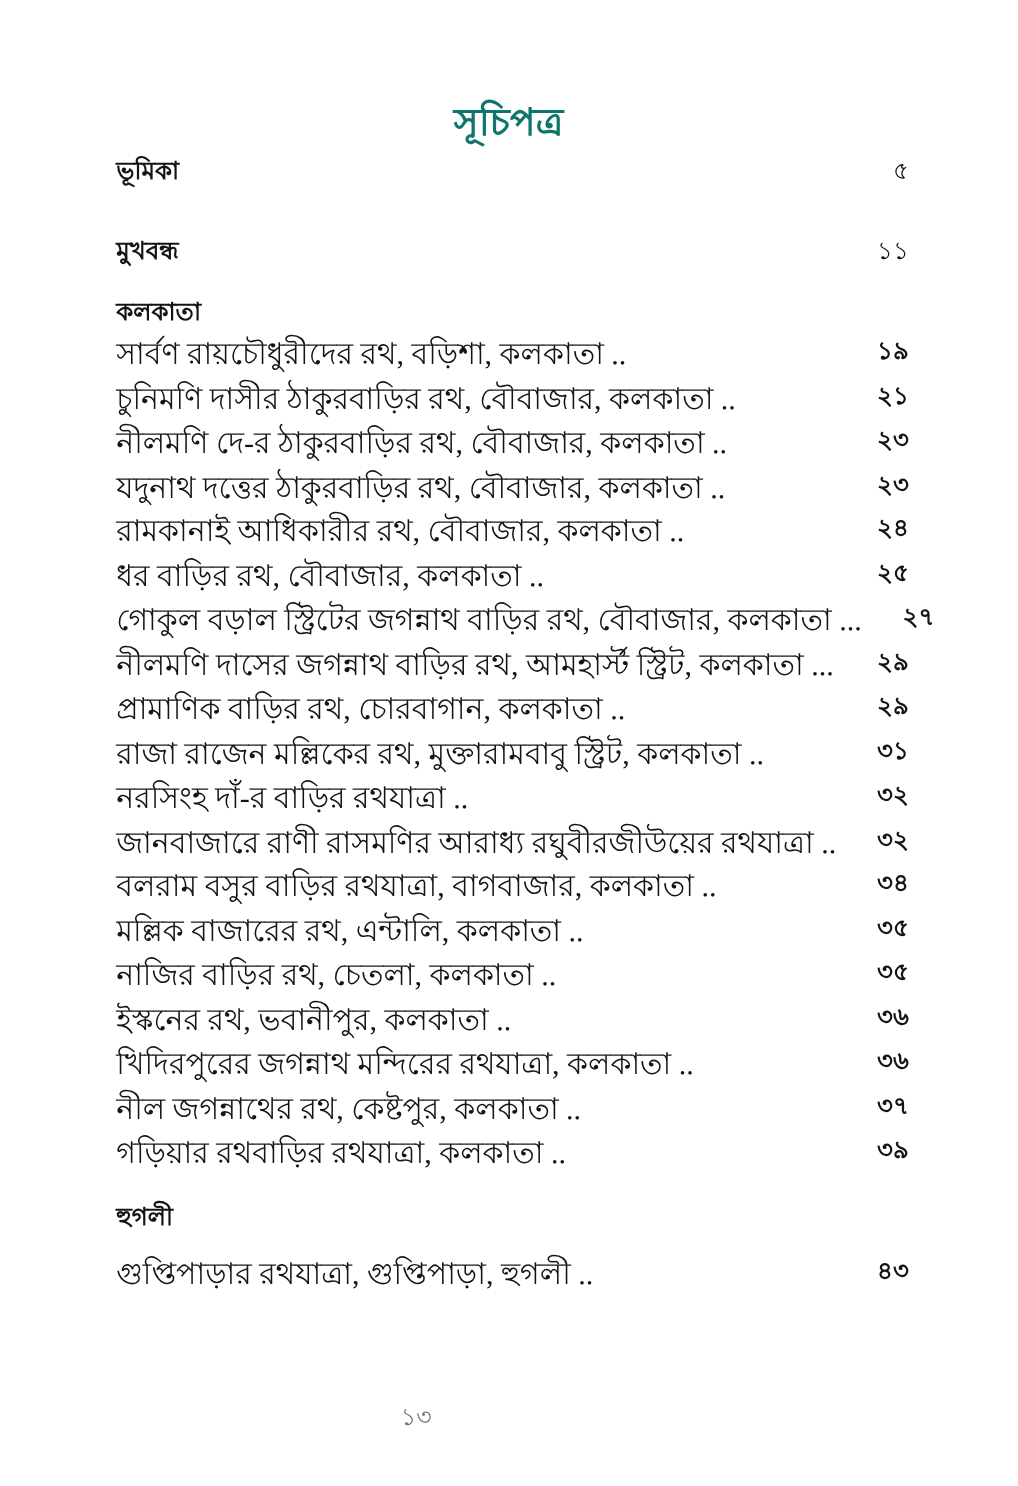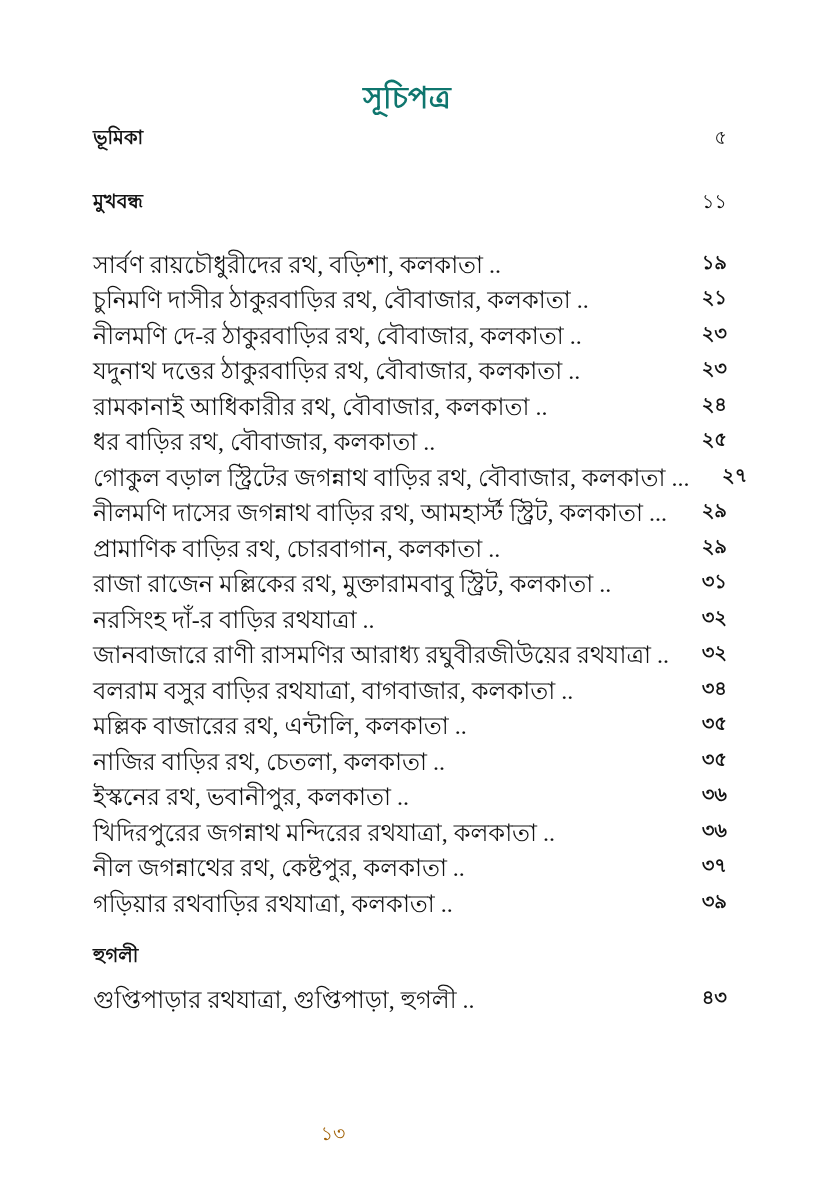--- a/index.html
+++ b/index.html
@@ -80,21 +80,21 @@
   .row-space { height: 11.5px; }
 
   
   .folio {
     position: absolute;
     bottom: 38px;
     left: 0;
     width: 666px;
     text-align: center;
     font-size: 19px;
-    color: #a16207;
+    color: #737373;
   }
 </style>
 </head>
 <body>
 
 <div class="page">
 
   <div class="doc-title">সূচিপত্র</div>
 
   <div class="toc">
@@ -106,20 +106,24 @@
 
     <div class="gap-xl"></div>
 
     <div class="toc-row heading-row">
       <span class="entry-title">মুখবন্ধ</span>
       <span class="entry-page">১১</span>
     </div>
 
     <div class="gap-lg"></div>
 
+    <div class="toc-row heading-row">
+      <span class="entry-title">কলকাতা</span>
+      <span class="entry-page"></span>
+    </div>
 
     <div class="row-space"></div>
 
     <div class="toc-row">
       <span class="entry-title">সার্বণ রায়চৌধুরীদের রথ, বড়িশা, কলকাতা  ..</span>
       <span class="entry-page">১৯</span>
     </div>
     <div class="row-space"></div>
 
     <div class="toc-row">

